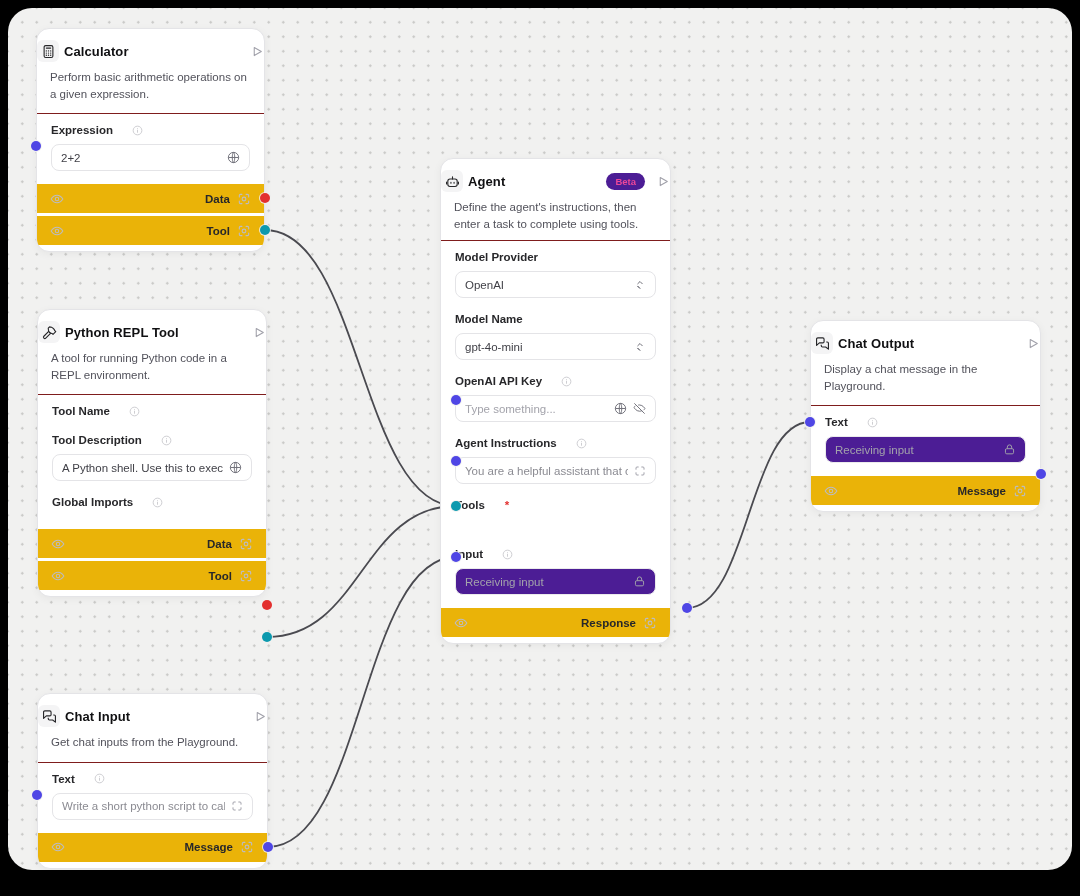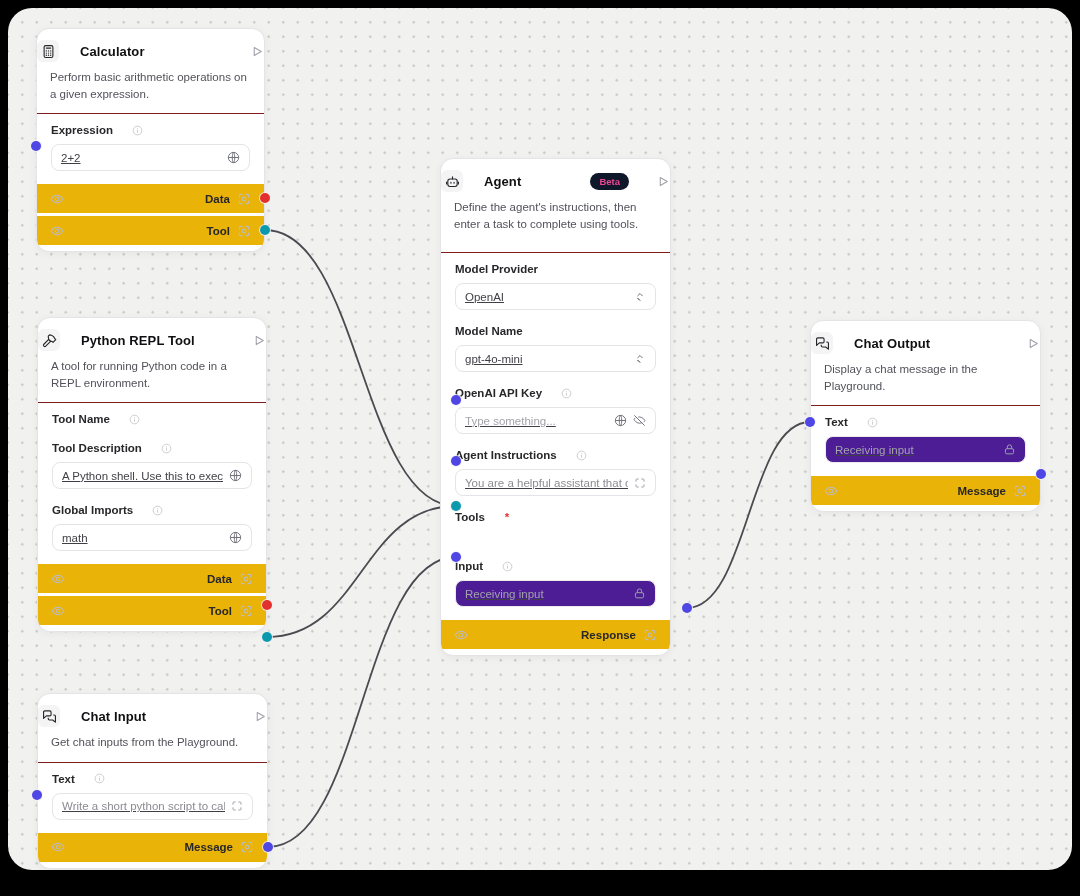--- a/index.html
+++ b/index.html
@@ -15,21 +15,21 @@
     background-size:14.5px 14.5px; background-position:7px 7px;
   }
   .layer { position:absolute; inset:0; }
   svg.edges { position:absolute; inset:0; pointer-events:none; }
   svg.edges path { fill:none; stroke-width:1.8px; stroke-linecap:round; pointer-events:stroke; }
 
   .node {
     position:absolute; background:#fff; border:1px solid #e4e4e7; border-radius:13px;
     box-shadow:0 2px 8px rgba(0,0,0,.05); padding-bottom:6px; overflow:hidden; box-sizing:border-box;
   }
-  .node-header { display:flex; align-items:center; gap:21px; padding:11px 0 7px; }
+  .node-header { display:flex; align-items:center; gap:5px; padding:11px 0 7px; }
   .icon-box {
     width:22px; height:22px; background:#f4f4f5; border-radius:6px; flex:0 0 auto;
     display:flex; align-items:center; justify-content:center; color:#27272a;
   }
   .node-title { font-size:13px; font-weight:700; color:#101012; flex:1; letter-spacing:.1px; }
   .badge { font-size:9.5px; font-weight:700; padding:3px 9px; border-radius:999px; margin-right:7px; }
   .play { color:#a1a1aa; display:flex; cursor:pointer; }
   .node-desc {
     padding:0 13px 11px; font-size:11.5px; line-height:1.45; color:#52525b;
     border-bottom:1px solid #7f1d1d;
@@ -39,21 +39,21 @@
   .field:last-child { margin-bottom:0; }
   .field-label {
     display:flex; align-items:center; gap:19px; height:16px; margin-bottom:6px;
     font-size:11.5px; font-weight:600; color:#27272a;
   }
   .info { color:#c9c9ce; display:flex; }
   .req { font-weight:700; margin-left:1px; }
   .tinput {
     height:27px; border:1px solid #e4e4e7; border-radius:8px; background:#fff;
     display:flex; align-items:center; padding:0 9px; gap:6px;
-    font-size:11.5px; color:#3f3f46; box-sizing:border-box;text-decoration:underline;
+    font-size:11.5px; color:#3f3f46; box-sizing:border-box;
   }
   .tinput .val { flex:1; white-space:nowrap; overflow:hidden; }
   .tinput .ficon { color:#71717a; display:flex; flex:0 0 auto; }
   .tinput .ficon.light { color:#a1a1aa; }
   .tinput.disabled { background:#4c1d95; border-color:#ebebec; }
   .placeholder { color:#a3a3ab; }
   .faded { color:#8b8b92; }
   .only-gap { height:20px; }
 
   .out-row {
@@ -197,21 +197,21 @@
       <span class="spacer"></span>
       <span class="out-label">Tool</span>
       <span class="row-icon">
           <svg width="14" height="14" viewBox="0 0 24 24">
             <use href="#i-scan-dot"></use>
           </svg>
         </span>
     </div>
   </div>
 
-  <div class="node" style="left:37px; top:317px; width:230px;">
+  <div class="node" style="left:37px; top:309px; width:230px;">
     <div class="node-header">
       <span class="icon-box">
           <svg width="15" height="15" viewBox="0 0 24 24">
             <use href="#i-hammer"></use>
           </svg>
         </span>
       <span class="node-title">Python REPL Tool</span>
       <span class="play">
           <svg width="13" height="13" viewBox="0 0 24 24">
             <use href="#i-play"></use>
@@ -247,28 +247,20 @@
               </svg>
             </span>
         </div>
       </div>
       <div class="field">
         <div class="field-label">
           <span>Global Imports</span>
           <span class="info">
               <svg width="11" height="11" viewBox="0 0 24 24">
                 <use href="#i-info"></use>
-              </svg>
-            </span>
-        </div>
-        <div class="tinput">
-          <span class="val">math</span>
-          <span class="ficon">
-              <svg width="13" height="13" viewBox="0 0 24 24">
-                <use href="#i-globe"></use>
               </svg>
             </span>
         </div>
       </div>
     </div>
     <div class="out-row">
       <span class="row-icon">
           <svg width="14" height="14" viewBox="0 0 24 24">
             <use href="#i-eye"></use>
           </svg>
@@ -349,28 +341,28 @@
   </div>
 
   <div class="node" style="left:440px; top:158px; width:231px;">
     <div class="node-header">
       <span class="icon-box">
           <svg width="15" height="15" viewBox="0 0 24 24">
             <use href="#i-bot"></use>
           </svg>
         </span>
       <span class="node-title">Agent</span>
-      <span class="badge" style="background: #0f172a; color: rgb(236, 72, 153);">Beta</span>
+      <span class="badge" style="background: #4c1d95; color: rgb(236, 72, 153);">Beta</span>
       <span class="play">
           <svg width="13" height="13" viewBox="0 0 24 24">
             <use href="#i-play"></use>
           </svg>
         </span>
     </div>
-    <div class="node-desc" style="padding-bottom:20px;">Define the agent's instructions, then enter a task to complete using tools.</div>
+    <div class="node-desc" style="padding-bottom:8px;">Define the agent's instructions, then enter a task to complete using tools.</div>
     <div class="node-body">
       <div class="field">
         <div class="field-label">
           <span>Model Provider</span>
         </div>
         <div class="tinput">
           <span class="val">OpenAI</span>
           <span class="ficon">
               <svg width="12" height="12" viewBox="0 0 24 24">
                 <use href="#i-chevrons"></use>

